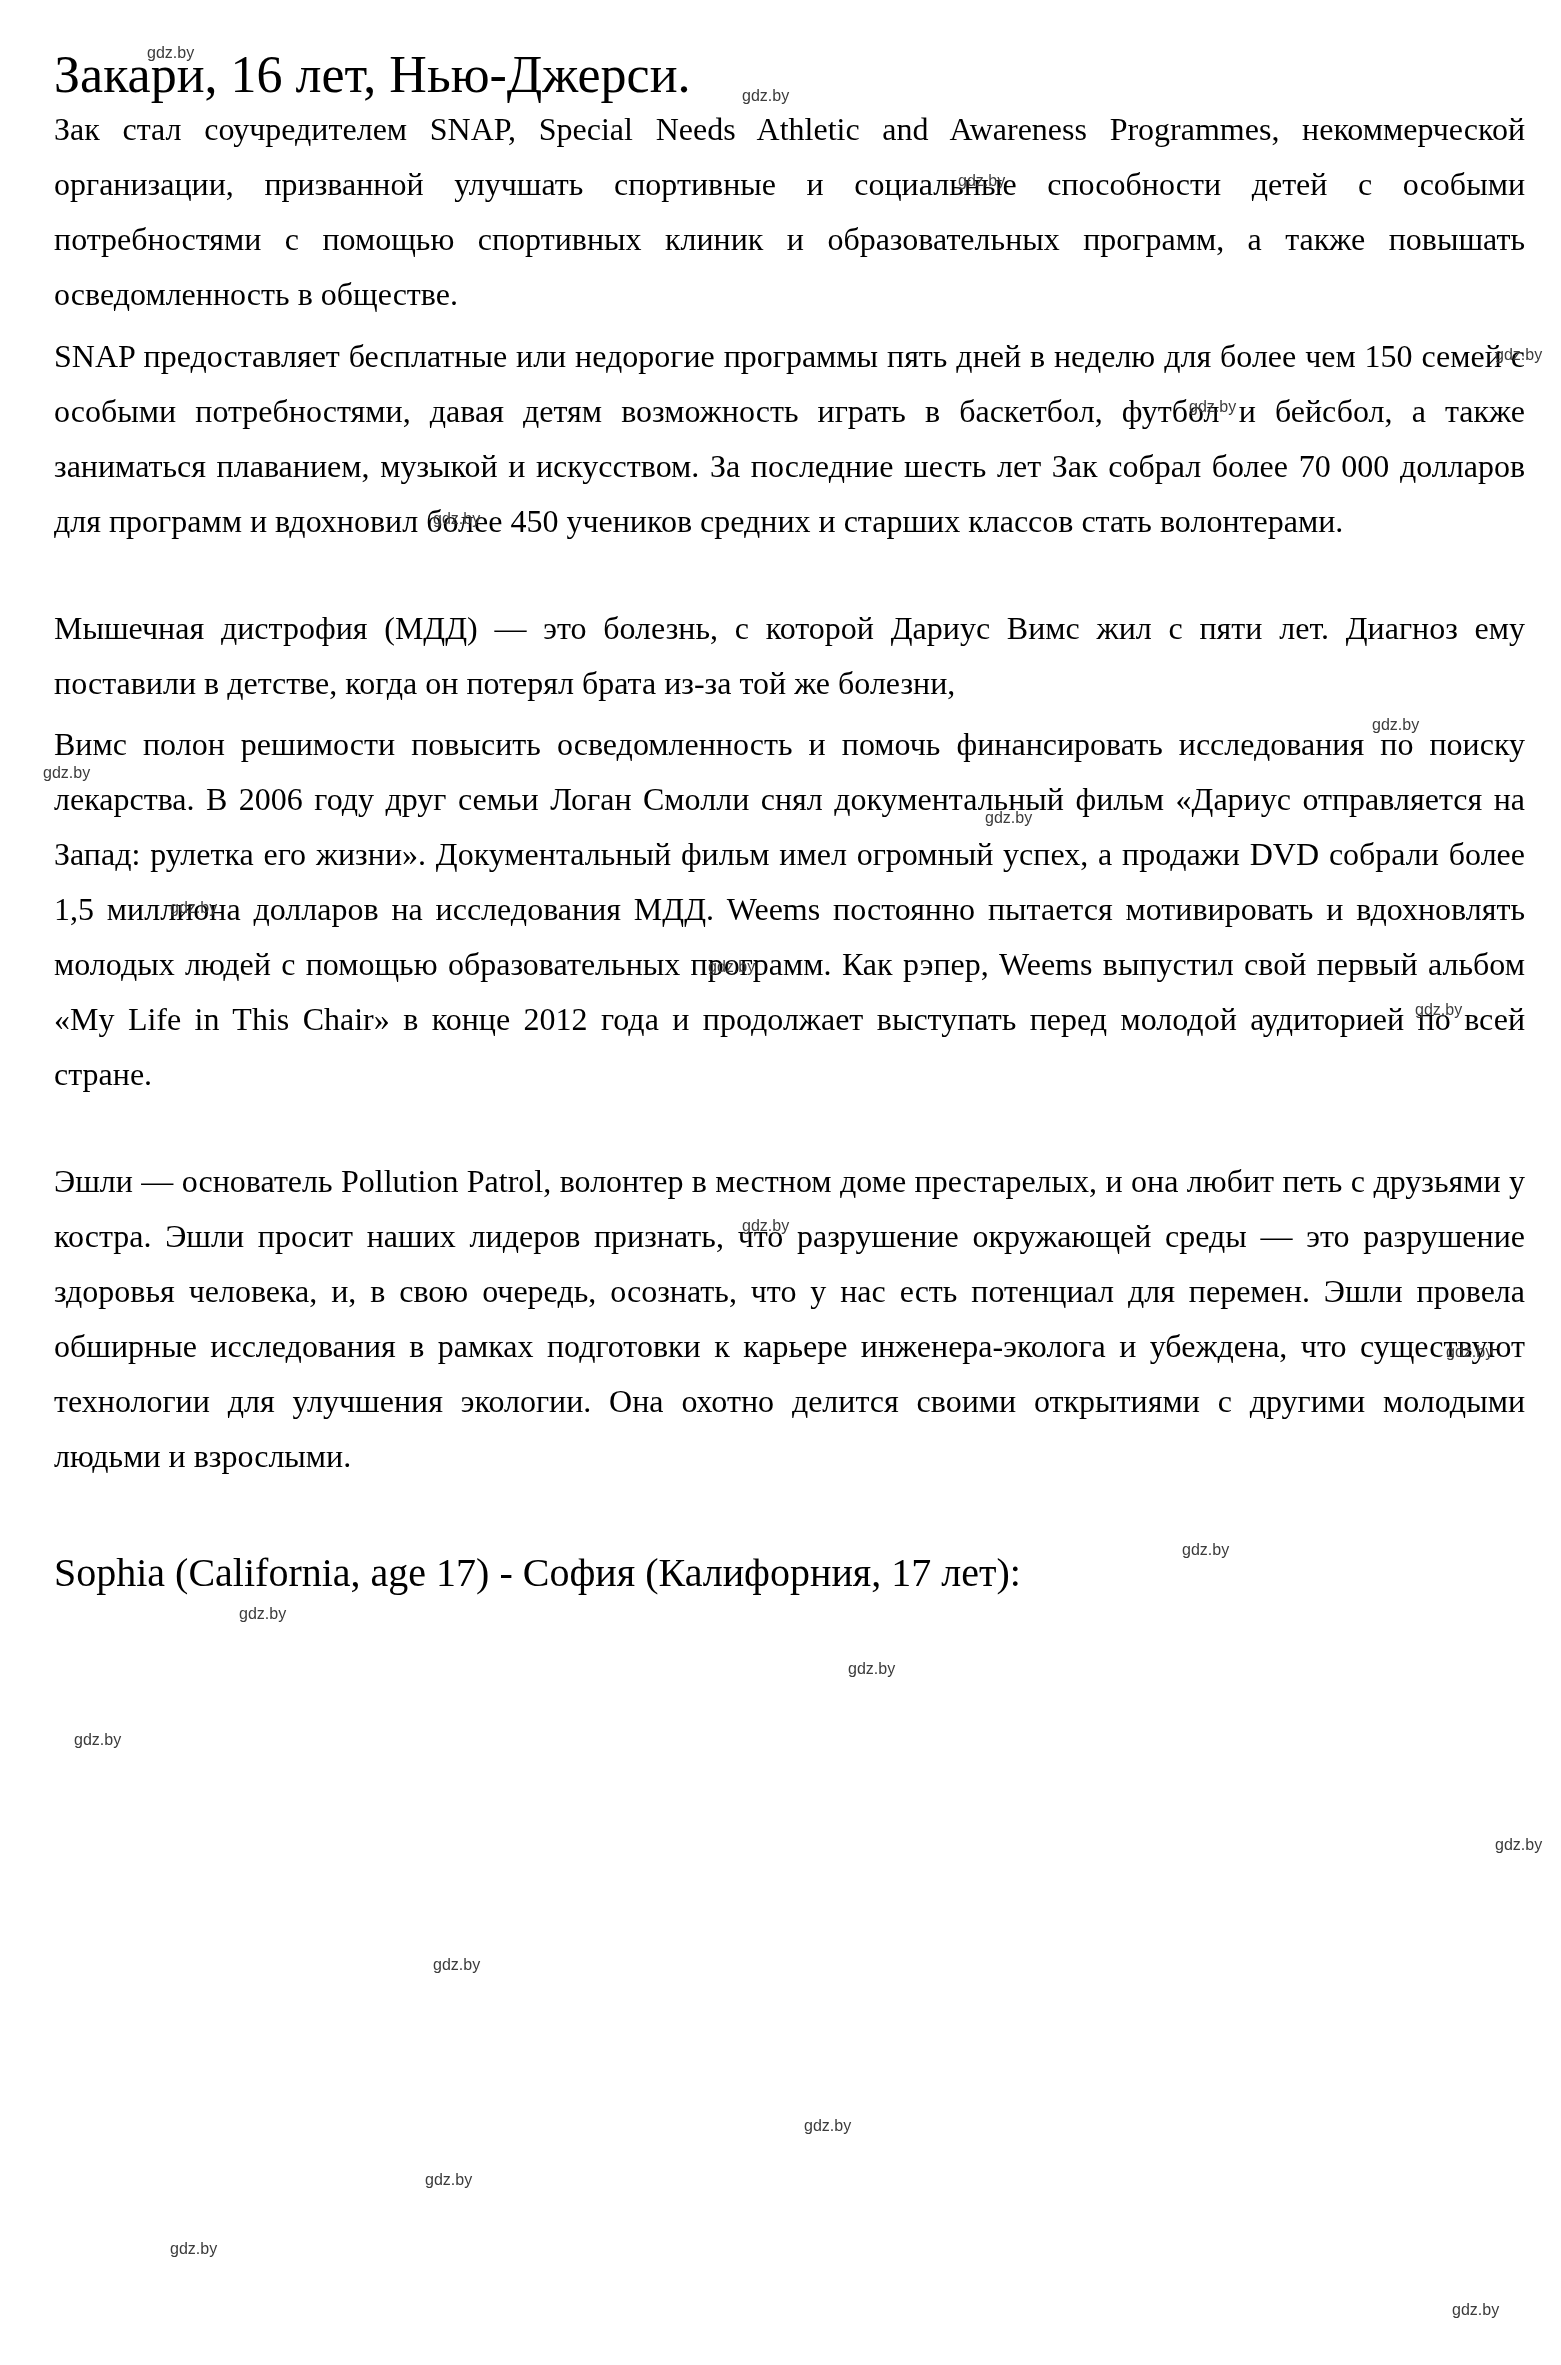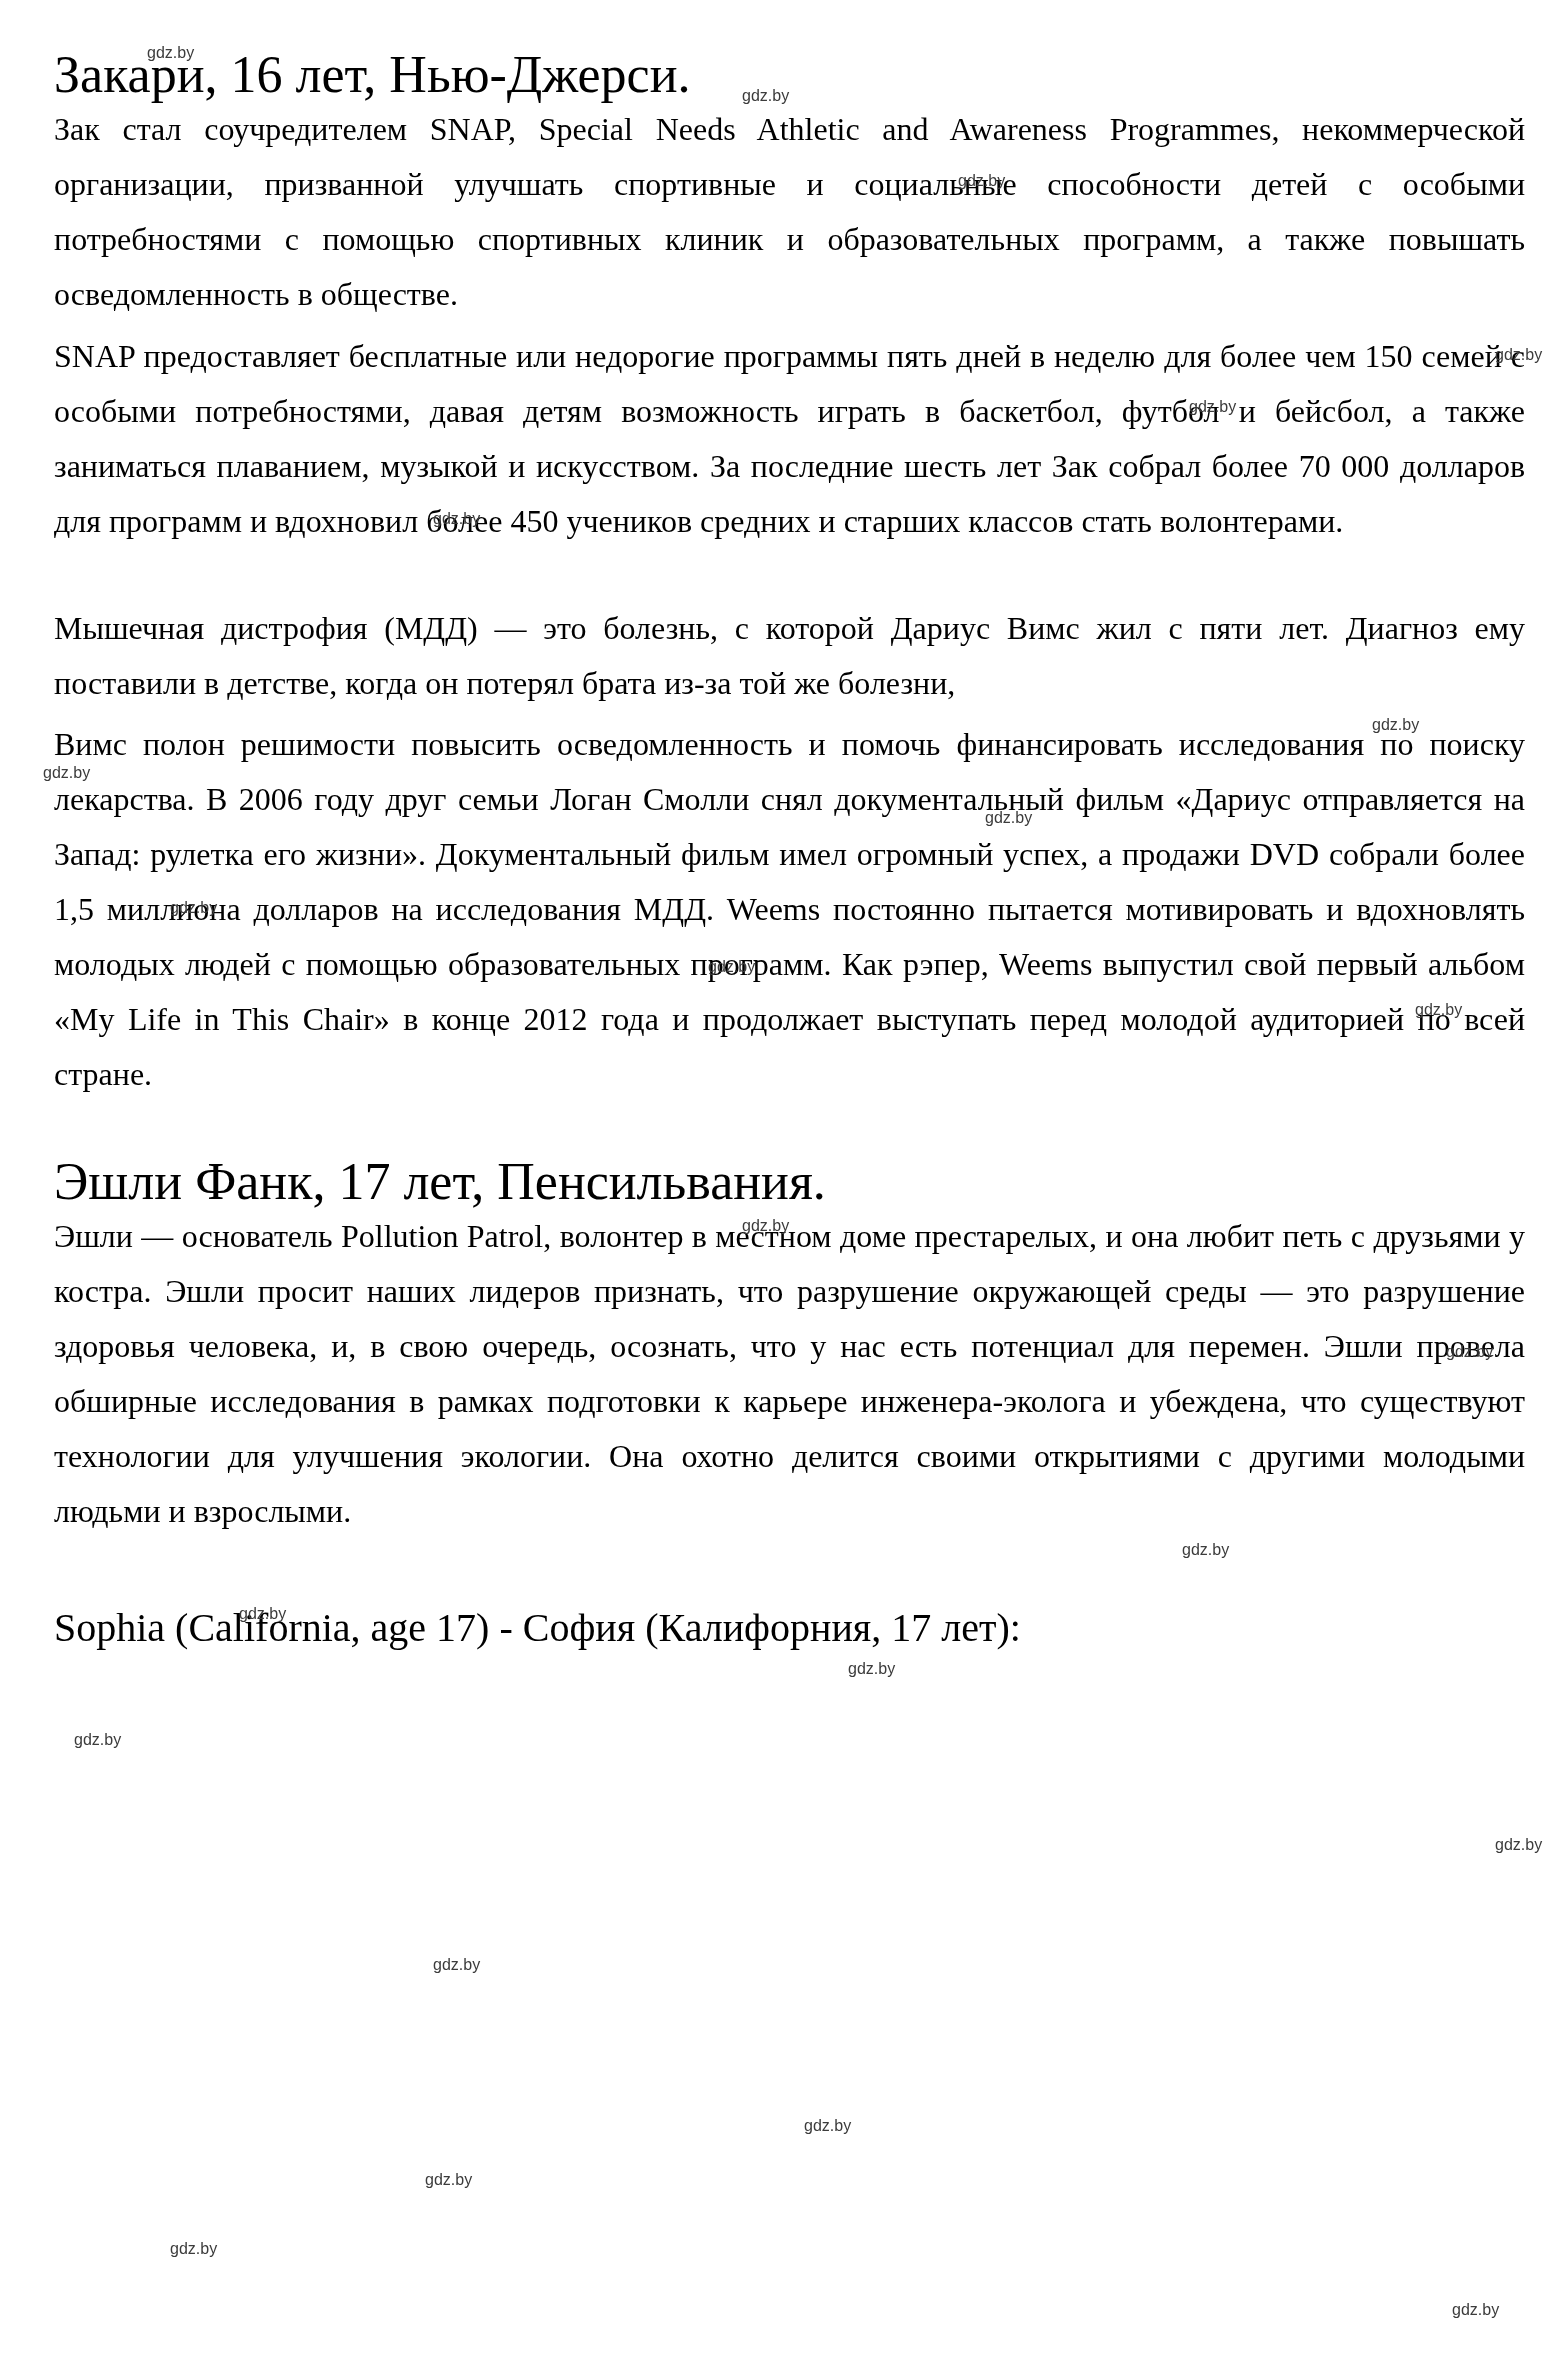--- a/index.html
+++ b/index.html
@@ -82,21 +82,20 @@
       <p class="para">Зак стал соучредителем SNAP, Special Needs Athletic and Awareness Programmes, некоммерческой организации, призванной улучшать спортивные и социальные способности детей с особыми потребностями с помощью спортивных клиник и образовательных программ, а также повышать осведомленность в обществе.</p>
       <p class="para">SNAP предоставляет бесплатные или недорогие программы пять дней в неделю для более чем 150 семей с особыми потребностями, давая детям возможность играть в баскетбол, футбол и бейсбол, а также заниматься плаванием, музыкой и искусством. За последние шесть лет Зак собрал более 70 000 долларов для программ и вдохновил более 450 учеников средних и старших классов стать волонтерами.</p>
     </div>
 
     <div class="section">
       <p class="para">Мышечная дистрофия (МДД) — это болезнь, с которой Дариус Вимс жил с пяти лет. Диагноз ему поставили в детстве, когда он потерял брата из-за той же болезни,</p>
       <p class="para">Вимс полон решимости повысить осведомленность и помочь финансировать исследования по поиску лекарства. В 2006 году друг семьи Логан Смолли снял документальный фильм «Дариус отправляется на Запад: рулетка его жизни». Документальный фильм имел огромный успех, а продажи DVD собрали более 1,5 миллиона долларов на исследования МДД. Weems постоянно пытается мотивировать и вдохновлять молодых людей с помощью образовательных программ. Как рэпер, Weems выпустил свой первый альбом «My Life in This Chair» в конце 2012 года и продолжает выступать перед молодой аудиторией по всей стране.</p>
     </div>
 
     <div class="section">
-      <p class="heading">Эшли Фанк, 17 лет, Пенсильвания.</p>
       <p class="para">Эшли — основатель Pollution Patrol, волонтер в местном доме престарелых, и она любит петь с друзьями у костра. Эшли просит наших лидеров признать, что разрушение окружающей среды — это разрушение здоровья человека, и, в свою очередь, осознать, что у нас есть потенциал для перемен. Эшли провела обширные исследования в рамках подготовки к карьере инженера-эколога и убеждена, что существуют технологии для улучшения экологии. Она охотно делится своими открытиями с другими молодыми людьми и взрослыми.</p>
     </div>
 
     <div class="answer">
       <p class="answer-line">Sophia (California, age 17) - София (Калифорния, 17 лет):</p>
     </div>
 
   </div>
 
   <span class="watermark" style="left:147px;top:44px;">gdz.by</span>

